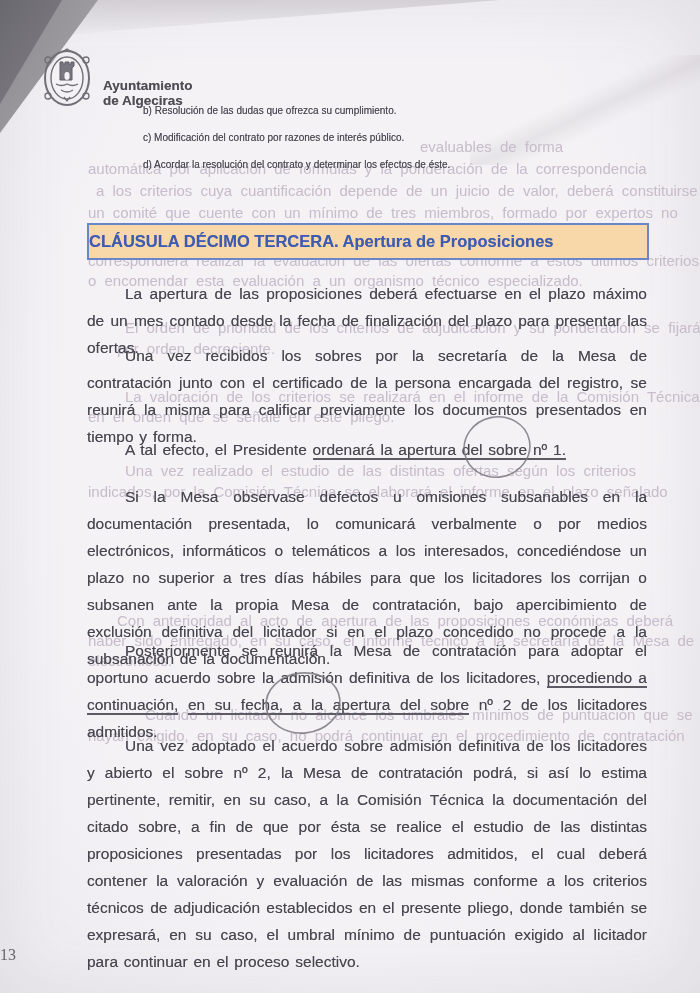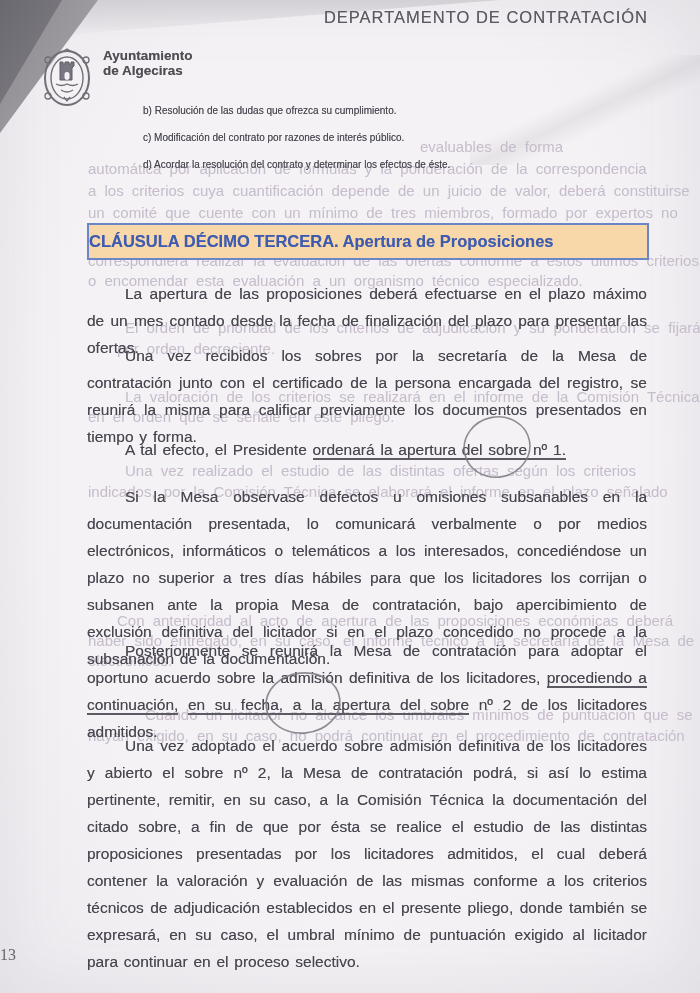--- a/index.html
+++ b/index.html
@@ -18,21 +18,21 @@
                 background:linear-gradient(118deg,#8b888f,#b3b0b5);}
   .corner-dark{position:absolute;top:0;left:0;width:120px;height:140px;
                clip-path:polygon(0 0,62px 0,0 104px);
                background:linear-gradient(120deg,#6b6970,#908d93);}
   .crease{position:absolute;right:0;top:55px;width:230px;height:110px;
           background:linear-gradient(155deg,transparent 42%,rgba(150,140,152,.14) 52%,transparent 62%);}
 
   .header{position:absolute;top:8px;right:52px;font-size:16.5px;letter-spacing:1px;
           color:#5b5a61;text-shadow:0 0 .5px rgba(90,90,100,.6);}
 
-  .logo{position:absolute;left:42px;top:48px;display:flex;align-items:flex-start;}
+  .logo{position:absolute;left:42px;top:48px;display:flex;align-items:flex-end;}
   .logo svg{display:block;}
   .logo-text{margin-left:11px;font-weight:bold;color:#4e4d54;font-size:13.5px;line-height:15px;
              text-shadow:0 0 .5px rgba(78,77,84,.55);}
 
   .list{position:absolute;left:143px;top:97px;font-size:10px;line-height:27px;color:#47464e;
         text-shadow:0 0 .4px rgba(70,70,80,.55);}
 
   .clause-box{position:absolute;left:87px;top:223px;width:558px;height:33px;
               background:#f8d7a9;border:2px solid #6a86c6;display:flex;align-items:center;}
   .clause-box span{font-size:16.5px;font-weight:bold;color:#3d5bb0;
@@ -57,38 +57,37 @@
 <div class="page">
 
   <div class="scan-band"></div>
   <div class="corner-light"></div>
   <div class="corner-dark"></div>
   <div class="crease"></div>
 
   <div id="ghost-container">
       <div class="ghost" style="left: 420px; top: 138px;">evaluables de forma</div>
       <div class="ghost" style="left: 88px; top: 160px;">automática por aplicación de fórmulas y la ponderación de la correspondencia</div>
-      <div class="ghost" style="left: 88px; top: 182px;">a los criterios cuya cuantificación depende de un juicio de valor, deberá constituirse</div>
+      <div class="ghost" style="left: 96px; top: 182px;">a los criterios cuya cuantificación depende de un juicio de valor, deberá constituirse</div>
       <div class="ghost" style="left: 88px; top: 204px;">un comité que cuente con un mínimo de tres miembros, formado por expertos no</div>
       <div class="ghost" style="left: 88px; top: 252px;">correspondiera realizar la evaluación de las ofertas conforme a estos últimos criterios,</div>
       <div class="ghost" style="left: 88px; top: 272px;">o encomendar esta evaluación a un organismo técnico especializado.</div>
       <div class="ghost" style="left: 125px; top: 319px;">El orden de prioridad de los criterios de adjudicación y su ponderación se fijarán</div>
       <div class="ghost" style="left: 88px; top: 340px; margin-left: 29px;">por orden decreciente.</div>
       <div class="ghost" style="left: 125px; top: 388px;">La valoración de los criterios se realizará en el informe de la Comisión Técnica</div>
       <div class="ghost" style="left: 88px; top: 408px;">en el orden que se señale en este pliego.</div>
       <div class="ghost" style="left: 125px; top: 462px;">Una vez realizado el estudio de las distintas ofertas según los criterios</div>
       <div class="ghost" style="left: 88px; top: 483px;">indicados, por la Comisión Técnica se elaborará el informe en el plazo señalado</div>
       <div class="ghost" style="left: 117px; top: 612px;">Con anterioridad al acto de apertura de las proposiciones económicas deberá</div>
       <div class="ghost" style="left: 88px; top: 632px;">haber sido entregado, en su caso, el informe técnico a la secretaría de la Mesa de</div>
       <div class="ghost" style="left: 88px; top: 652px;">electrónicos.</div>
       <div class="ghost" style="left: 125px; top: 706px; margin-left: 20px;">Cuando un licitador no alcance los umbrales mínimos de puntuación que se</div>
       <div class="ghost" style="left: 88px; top: 727px;">hayan exigido, en su caso, no podrá continuar en el procedimiento de contratación</div>
     </div>
 
-  <div class="header">DEPARTAMENTO DE CONTRATACIÓN</div>
 
   <div class="logo">
     <svg width="50" height="60" viewBox="0 0 50 60">
       <ellipse cx="25" cy="30" rx="22" ry="27" fill="none" stroke="#716f76" stroke-width="2"></ellipse>
       <ellipse cx="25" cy="30" rx="16" ry="21" fill="#f4f2f5" stroke="#716f76" stroke-width="1.4"></ellipse>
       <circle cx="6" cy="12" r="3" fill="none" stroke="#716f76" stroke-width="1.3"></circle>
       <circle cx="44" cy="12" r="3" fill="none" stroke="#716f76" stroke-width="1.3"></circle>
       <circle cx="6" cy="48" r="3" fill="none" stroke="#716f76" stroke-width="1.3"></circle>
       <circle cx="44" cy="48" r="3" fill="none" stroke="#716f76" stroke-width="1.3"></circle>
       <path d="M20 4 L25 1 L30 4" fill="none" stroke="#716f76" stroke-width="1.3"></path>

